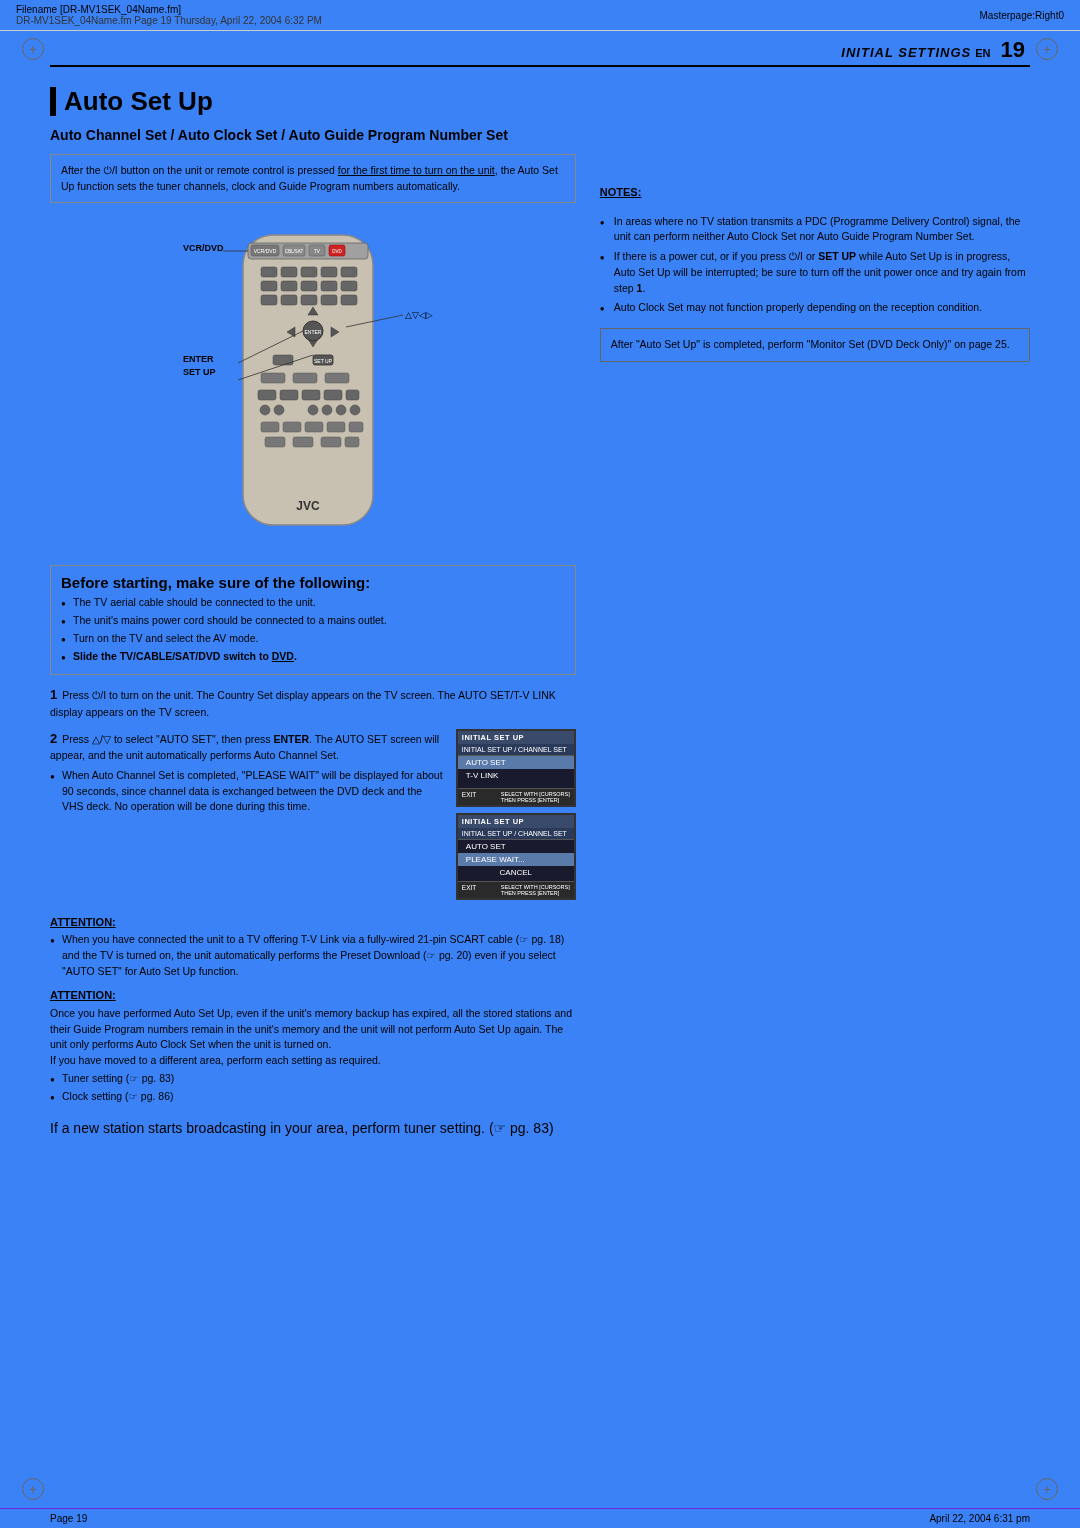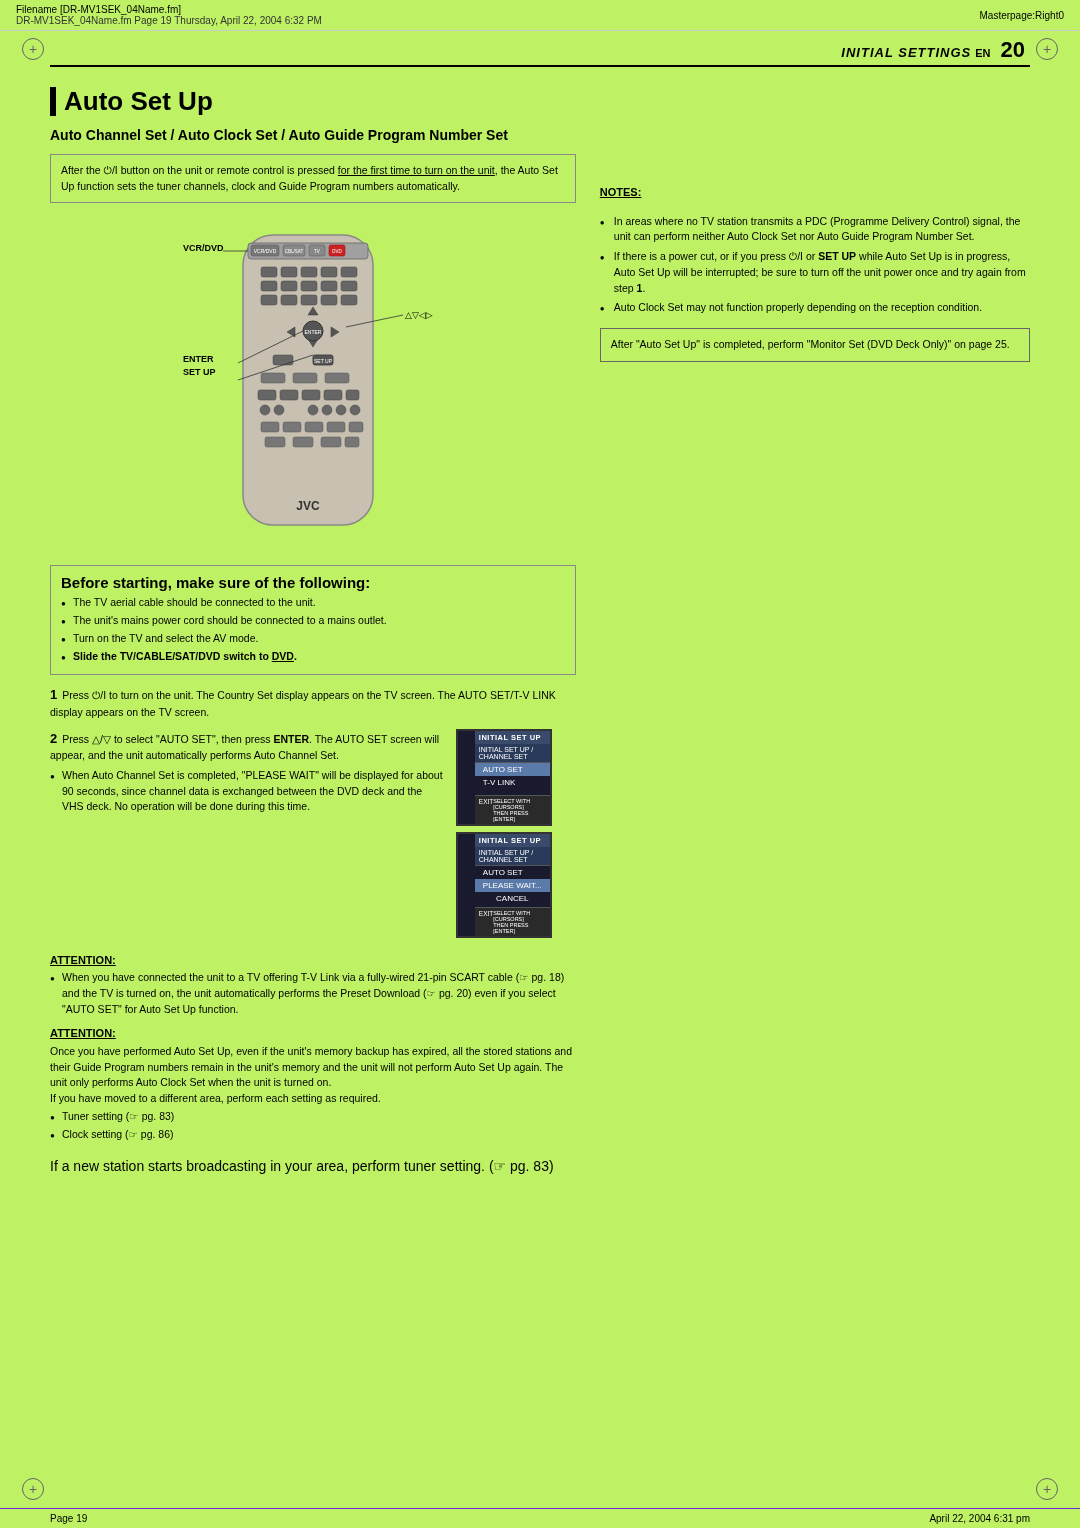--- a/index.html
+++ b/index.html
@@ -10,21 +10,21 @@
       color: #000;
       width: 1080px;
       min-height: 1528px;
       position: relative;
     }
 
     
     .page-wrapper {
       width: 1080px;
       min-height: 1528px;
-      background: #bef264;
+      background: #3b82f6;
       position: relative;
       padding: 0;
     }
 
     
     .header {
       border-bottom: 1px solid #ccc;
       padding: 4px 16px;
       display: flex;
       justify-content: space-between;
@@ -171,25 +171,24 @@
       gap: 10px;
       margin-bottom: 8px;
     }
     .step-text { flex: 1; font-size: 10.5px; line-height: 1.5; }
     .step-image { flex: 0 0 120px; }
 
     
     .screen-mockup {
       border: 2px solid #333;
       background: #1a1a2e;
-      width: 96px;
+      width: 120px;
       font-size: 8px;
       color: #fff;
       margin-bottom: 6px;
-      padding-left: 17px;
     }
     .screen-header {
       background: #3a4a6a;
       padding: 2px 4px;
       font-size: 7.5px;
       font-weight: bold;
       letter-spacing: 0.5px;
     }
     .screen-subheader {
       background: #2a3a5a;
@@ -303,21 +302,21 @@
     <div class="header-left">
       <span class="header-filename">Filename [DR-MV1SEK_04Name.fm]</span>
       <span class="header-meta">DR-MV1SEK_04Name.fm  Page 19  Thursday, April 22, 2004  6:32 PM</span>
     </div>
     <div class="header-right">Masterpage:Right0</div>
   </div>
 
   <div style="display:flex; justify-content:flex-end; padding: 6px 55px 0 0; align-items:baseline; gap:4px;">
     <span class="section-title italic">INITIAL SETTINGS</span>
     <span style="font-size:11px; font-weight:bold;">EN</span>
-    <span class="section-num">20</span>
+    <span class="section-num">19</span>
   </div>
 
   <div class="section-divider" style="margin: 2px 50px 0 50px;"></div>
 
   <div class="page-title-row">
     <div class="page-title">Auto Set Up</div>
   </div>
 
   <div class="main-content">
 

